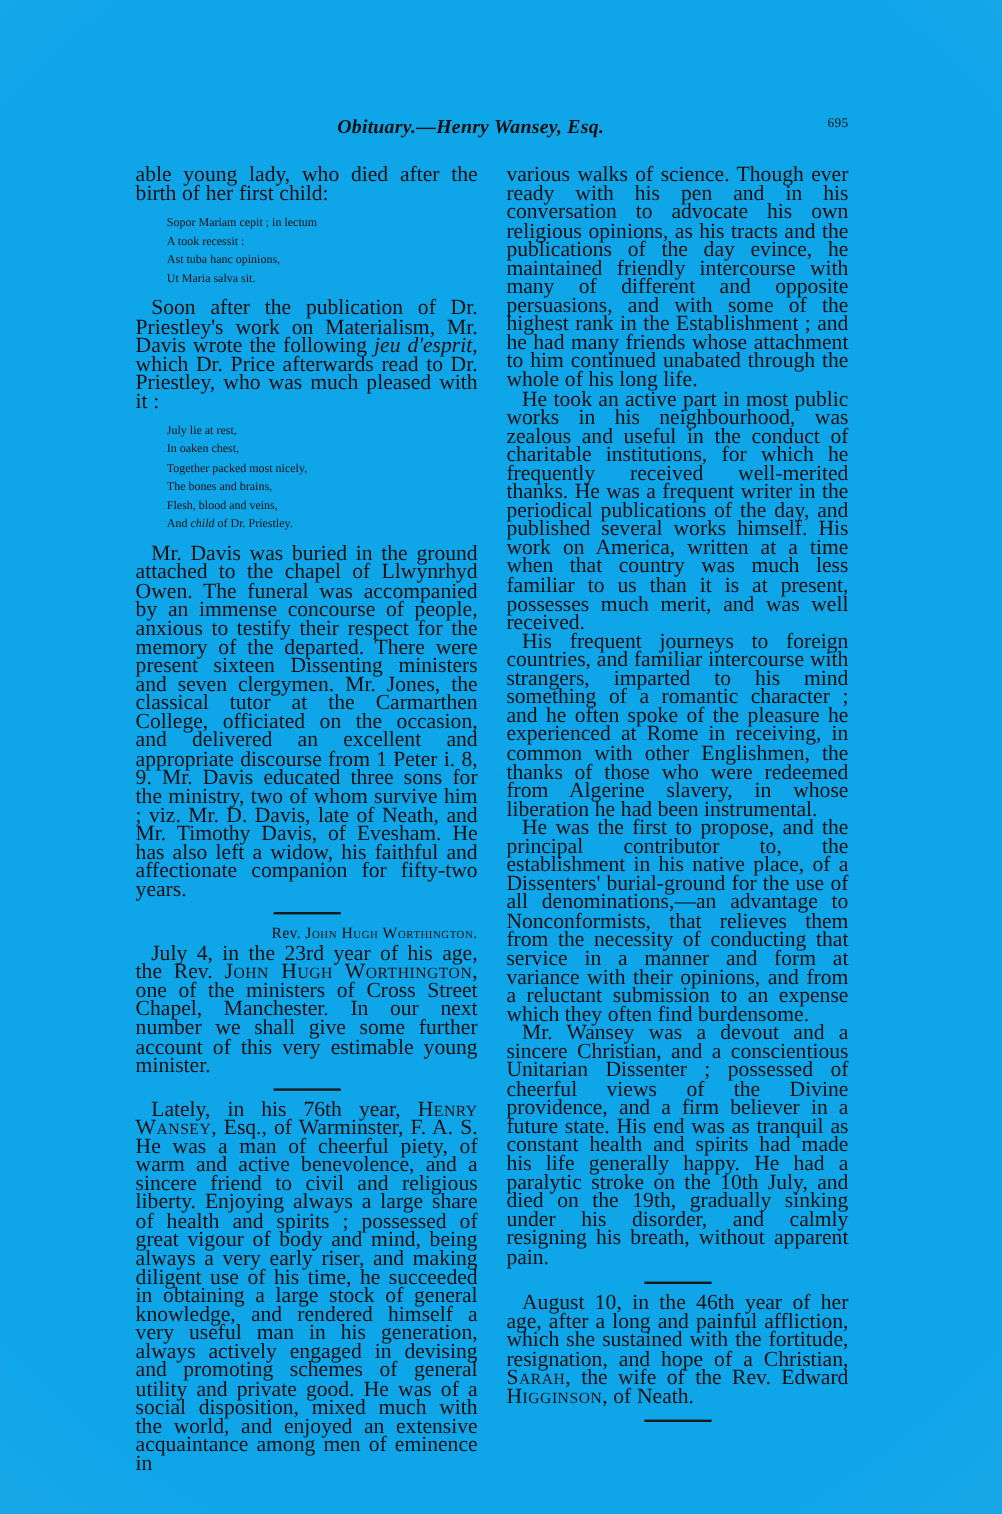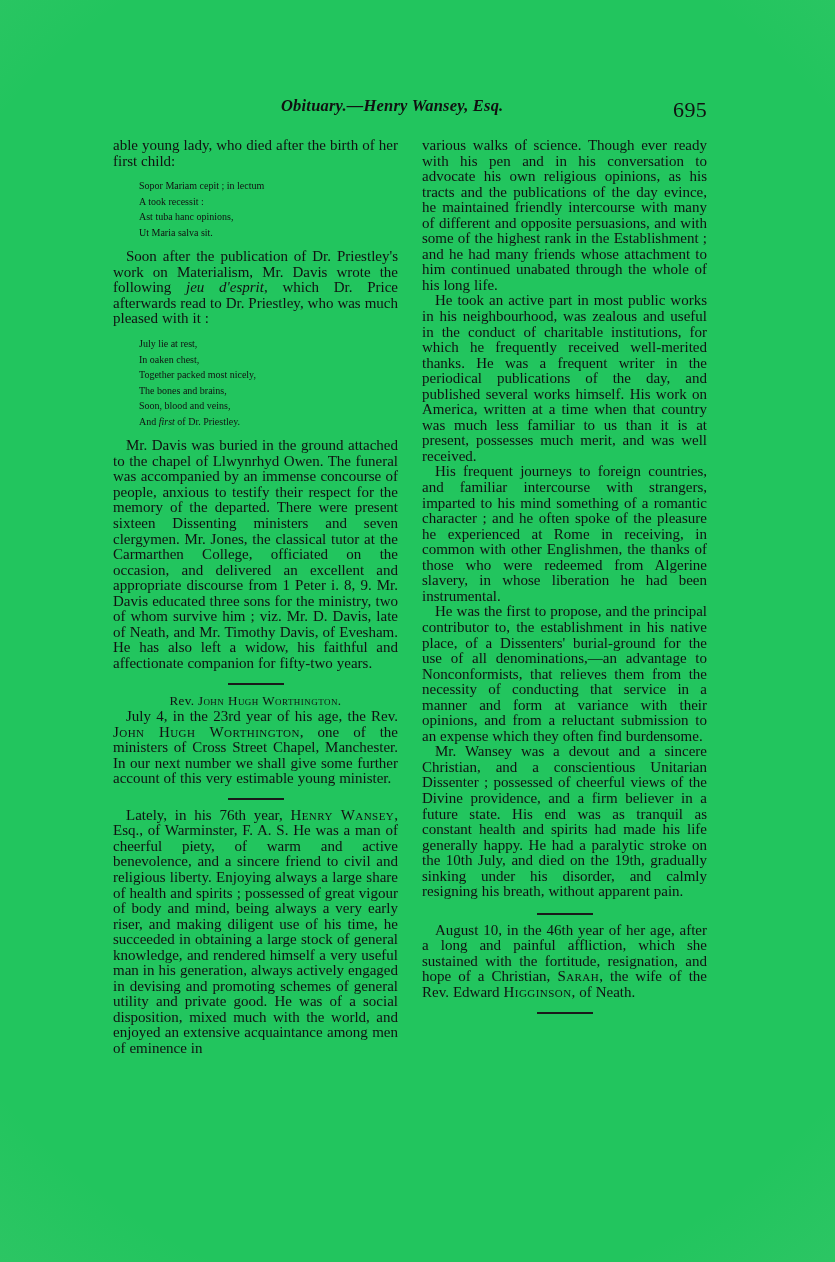--- a/index.html
+++ b/index.html
@@ -10,21 +10,21 @@
   }
   body {
     font-family: "Liberation Serif", "DejaVu Serif", serif;
     color: #111111;
   }
   .page {
     position: relative;
     width: 835px;
     height: 1262px;
     margin: 0 auto;
-    background: #22c55e;
+    background: #0ea5e9;
     overflow: hidden;
   }
   
   .paper-tint {
     position: absolute;
     inset: 0;
     background:
       radial-gradient(ellipse 120% 95% at 50% 48%, rgba(255,255,255,0) 58%, rgba(205,200,188,0.16) 88%, rgba(176,170,156,0.30) 100%);
     pointer-events: none;
   }
@@ -49,36 +49,36 @@
     font-style: italic;
     font-weight: bold;
     font-size: 16.5px;
     letter-spacing: 0.2px;
     white-space: nowrap;
   }
   .head-folio {
     position: absolute;
     right: 0;
     top: 1px;
-    font-size: 22px;
+    font-size: 11px;
     font-weight: normal;
     letter-spacing: 0.3px;
   }
   
   .columns {
     display: flex;
     gap: 24px;
     align-items: flex-start;
   }
   .col {
     width: 285px;
   }
   p.para {
     margin: 0;
-    font-size: 15px;
+    font-size: 18px;
     line-height: 15.55px;
     text-align: justify;
     text-indent: 13px;
     hyphens: manual;
     word-spacing: 0.2px;
   }
   p.para.cont {
     text-indent: 0;
   }
   
@@ -87,21 +87,21 @@
     padding-left: 26px;
     font-size: 10px;
     line-height: 15.55px;
   }
   .verse .line {
     white-space: nowrap;
   }
   
   .sec-head {
     margin: 7px 0 1px 0;
-    text-align: center;
+    text-align: right;
     font-size: 13.1px;
     line-height: 15.55px;
     letter-spacing: 0.3px;
   }
   .smallcaps {
     font-variant: small-caps;
     letter-spacing: 0.45px;
   }
   
   .rule {
@@ -139,22 +139,22 @@
           <div class="line">Ut Maria salva sit.</div>
         </div>
 
         <p class="para"><span>Soon after the publication of Dr. Priestley's work on Materialism, Mr. Davis wrote the following </span><em class="it">jeu d'esprit</em><span>, which Dr. Price afterwards read to Dr. Priestley, who was much pleased with it :</span></p>
 
         <div class="verse">
           <div class="line">July lie at rest,</div>
           <div class="line">In oaken chest,</div>
           <div class="line">Together packed most nicely,</div>
           <div class="line">The bones and brains,</div>
-          <div class="line">Soon, blood and veins,</div>
-          <div class="line"><span>And </span><em class="it">first</em><span> of Dr. Priestley.</span></div>
+          <div class="line">Flesh, blood and veins,</div>
+          <div class="line"><span>And </span><em class="it">child</em><span> of Dr. Priestley.</span></div>
         </div>
 
         <p class="para">Mr. Davis was buried in the ground attached to the chapel of Llwynrhyd Owen. The funeral was accompanied by an immense concourse of people, anxious to testify their respect for the memory of the departed. There were present sixteen Dissenting ministers and seven clergymen. Mr. Jones, the classical tutor at the Carmarthen College, officiated on the occasion, and delivered an excellent and appropriate discourse from 1 Peter i. 8, 9. Mr. Davis educated three sons for the ministry, two of whom survive him ; viz. Mr. D. Davis, late of Neath, and Mr. Timothy Davis, of Evesham. He has also left a widow, his faithful and affectionate companion for fifty-two years.</p>
 
         <div class="rule"></div>
 
         <div class="sec-head"><span>Rev. </span><span class="smallcaps">John Hugh Worthington</span><span>.</span></div>
 
         <p class="para"><span>July 4, in the 23rd year of his age, the Rev. </span><span class="smallcaps">John Hugh Worthington</span><span>, one of the ministers of Cross Street Chapel, Manchester. In our next number we shall give some further account of this very estimable young minister.</span></p>
 

